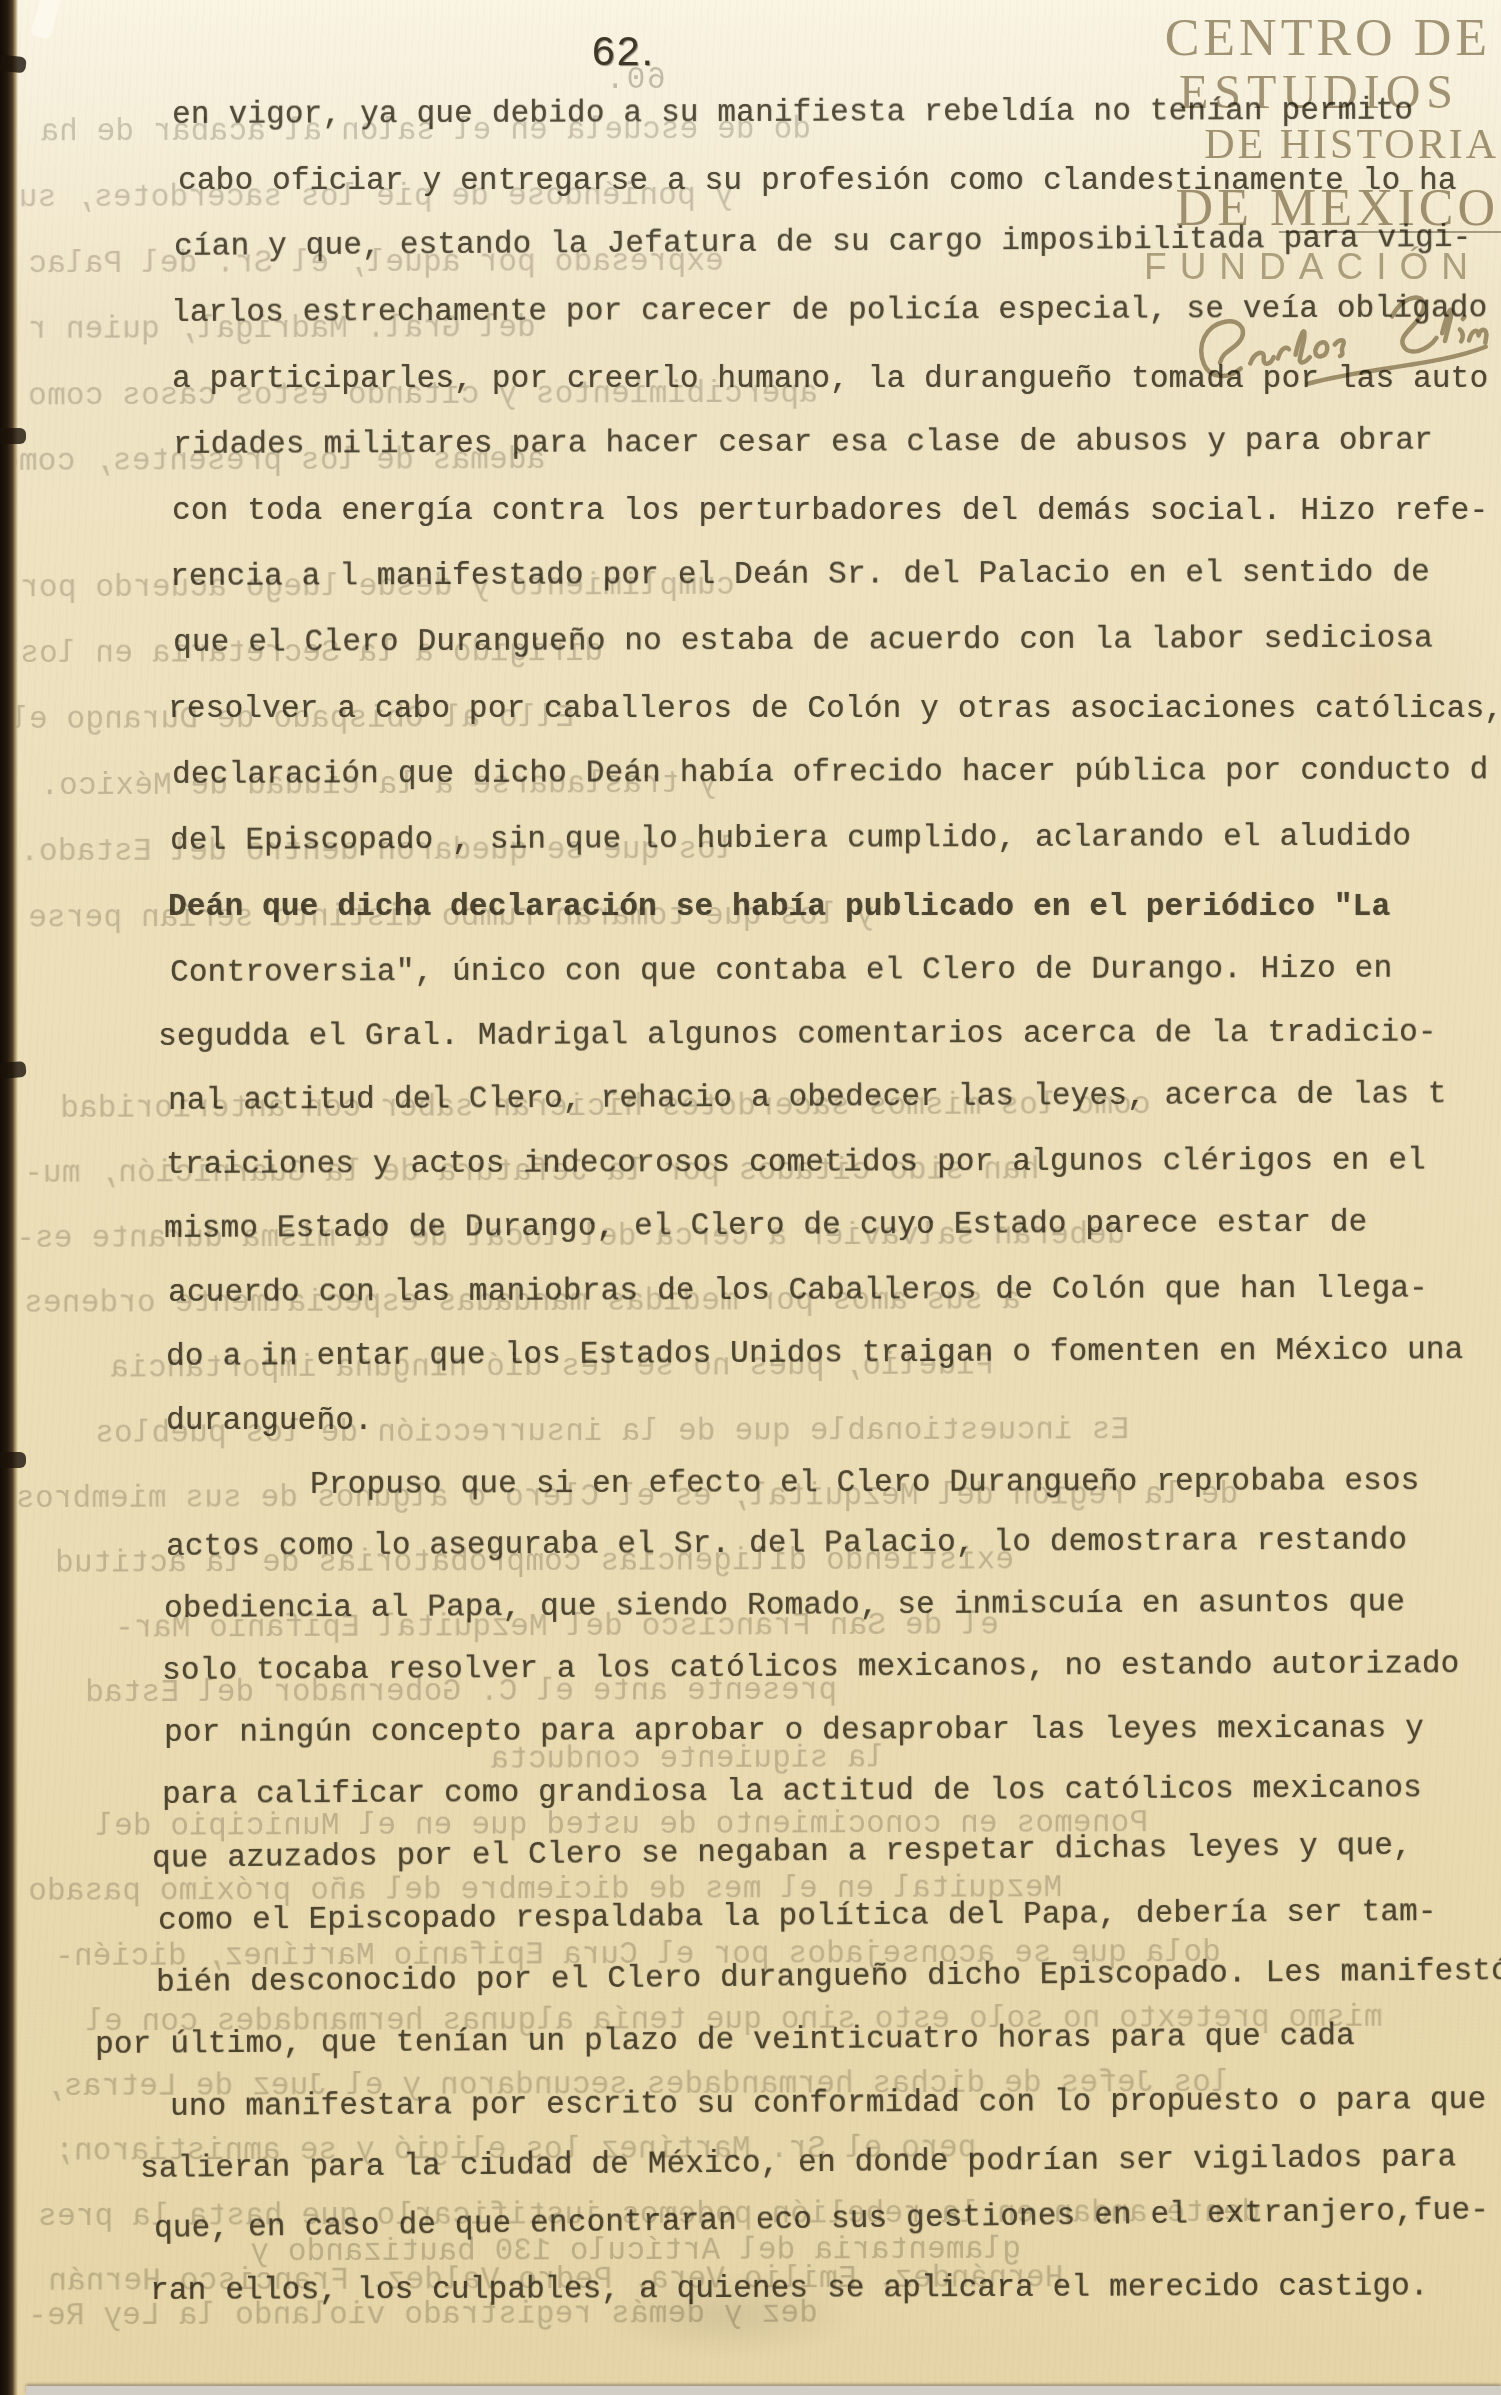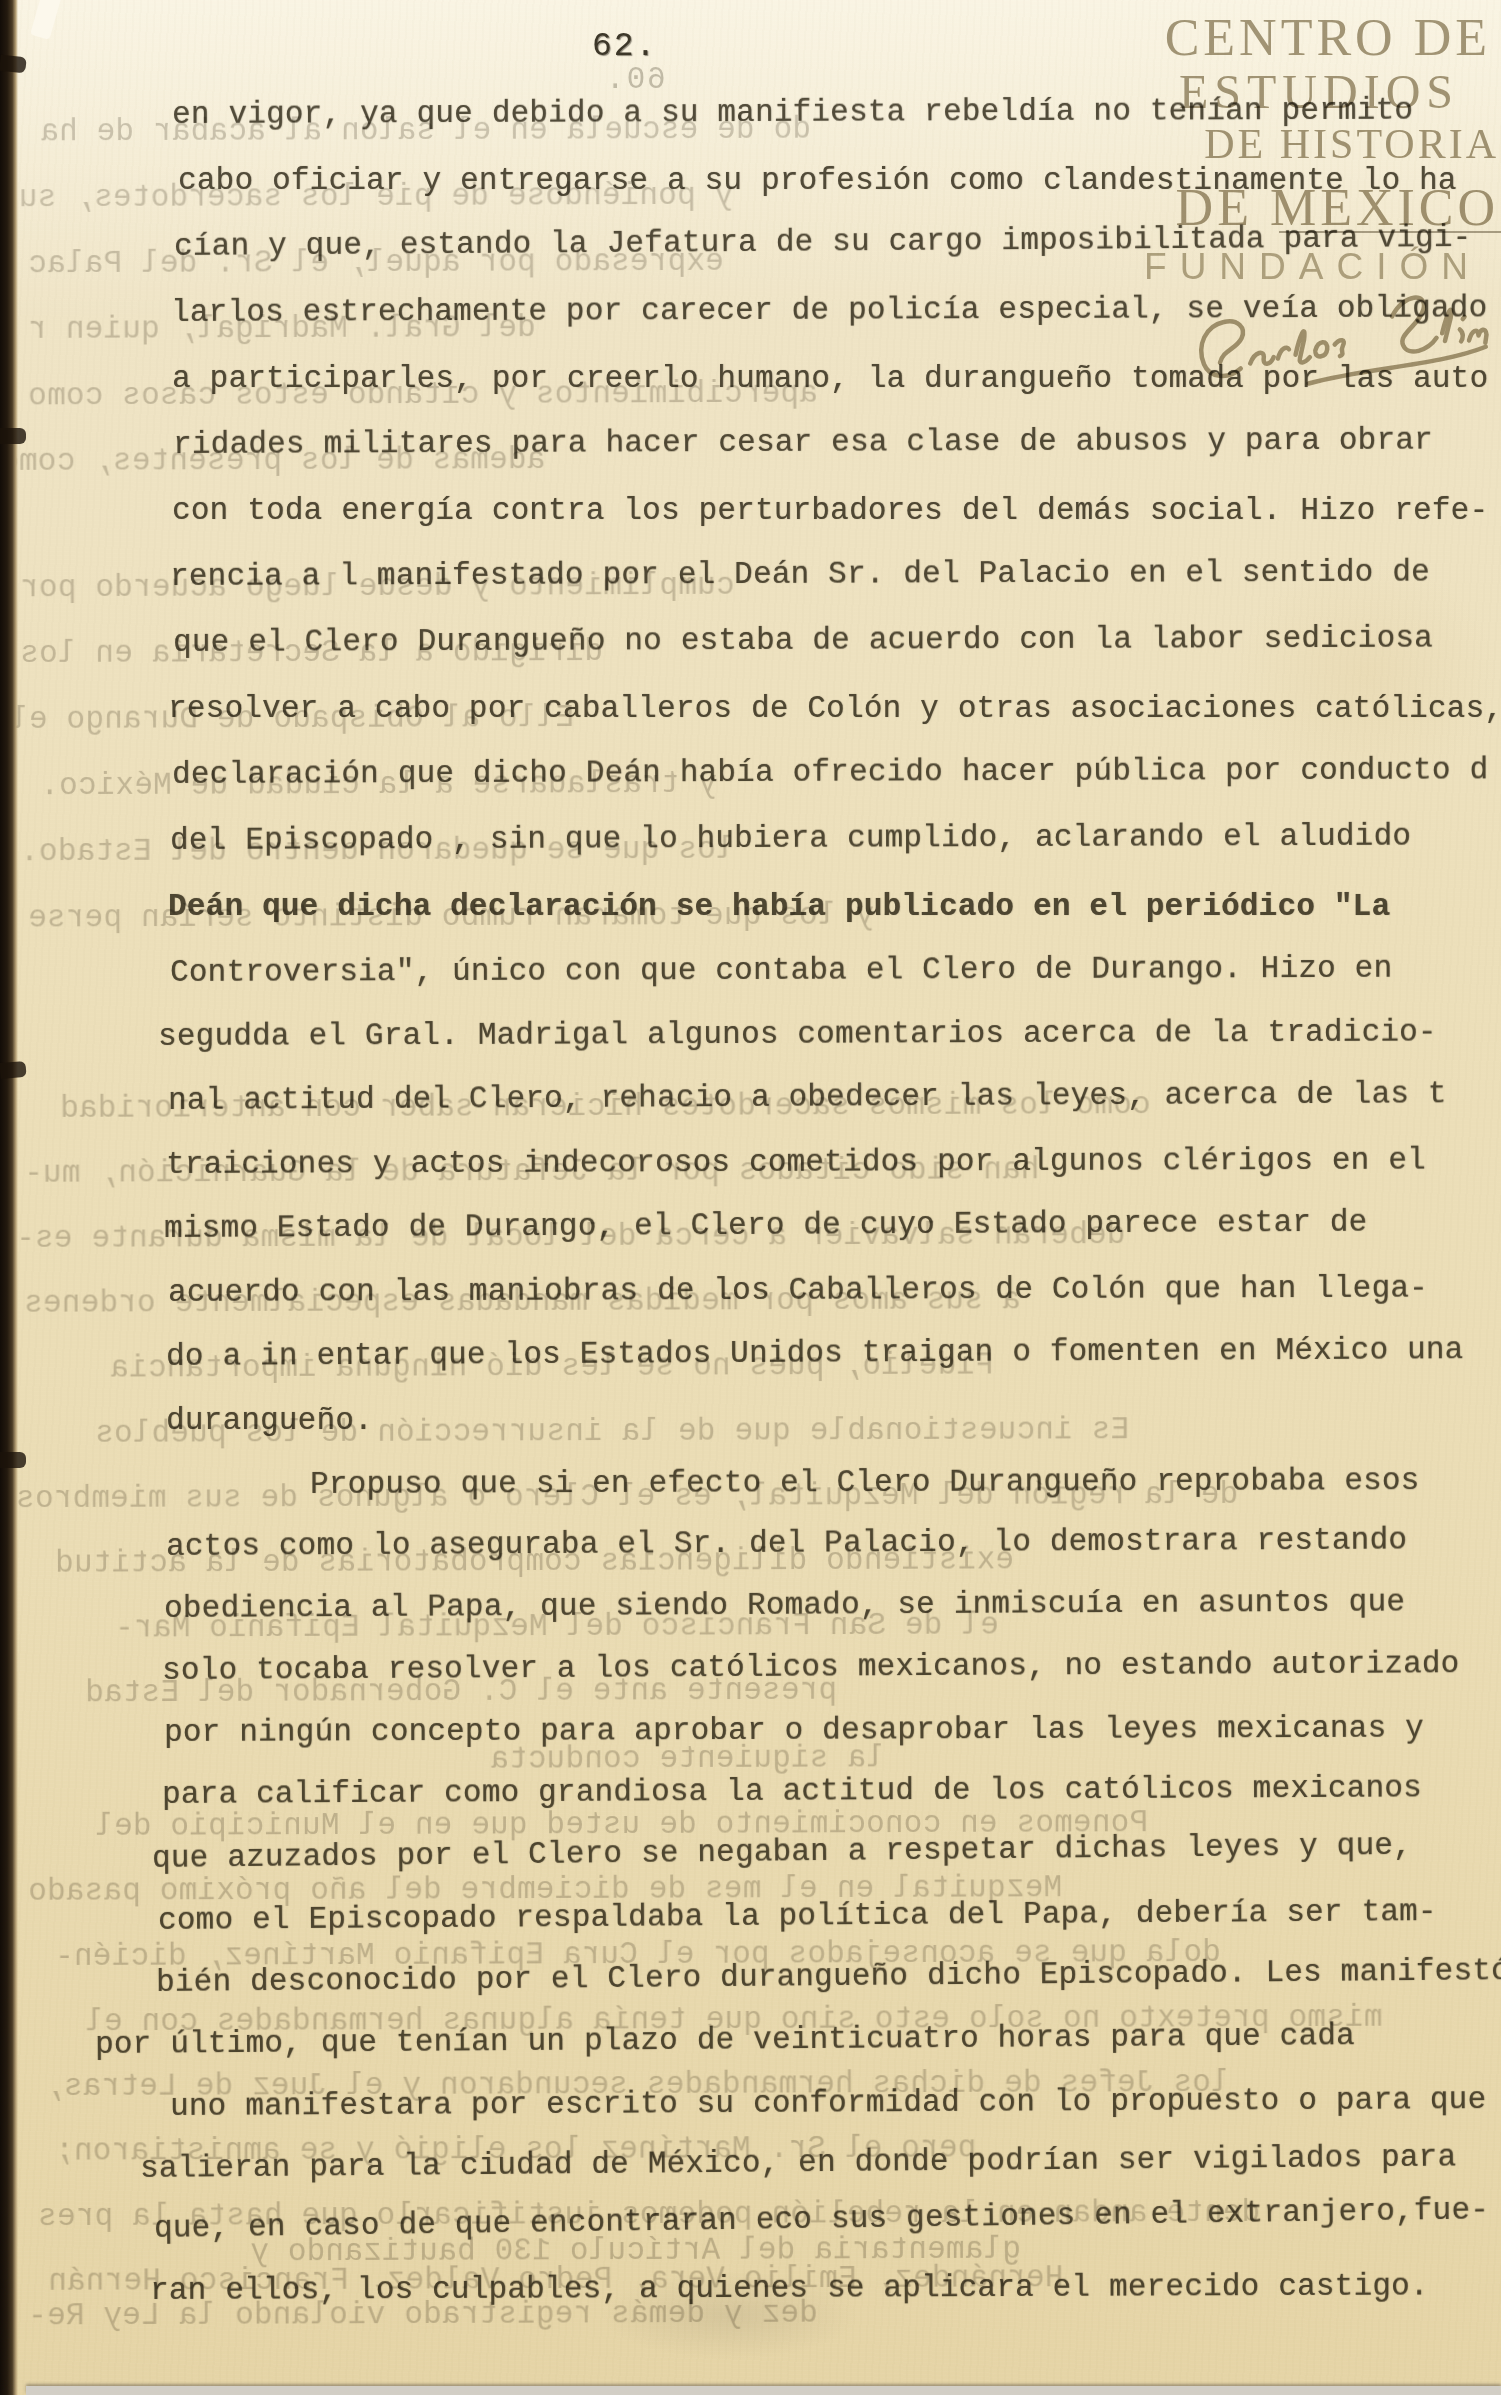--- a/index.html
+++ b/index.html
@@ -52,21 +52,21 @@
     font-family:"Liberation Mono",monospace;
     font-size:31px;line-height:38px;letter-spacing:.2px;
     color:#474234;opacity:.93;
     filter:blur(.35px);
     text-shadow:.5px .4px .9px rgba(66,60,48,.6);
     transform-origin:left center;
     mix-blend-mode:multiply;
   }
   .page-num{
     position:absolute;left:592px;top:28px;
-    font-family:Liberation Mono, monospace;font-size:33px;letter-spacing:2px;
+    font-family:Liberation Sans, sans-serif;font-size:41px;letter-spacing:2px;
     color:#3e3a2e;filter:blur(.3px);text-shadow:1px 1px 1px rgba(60,55,45,.55);
     mix-blend-mode:multiply;
   }
   .page-num-ghost{
     position:absolute;left:604px;top:62px;
     font-family:"Liberation Mono",monospace;font-size:31px;letter-spacing:2px;
     color:#6e6758;opacity:.38;transform:scaleX(-1);filter:blur(.7px);
     mix-blend-mode:multiply;
   }
   

